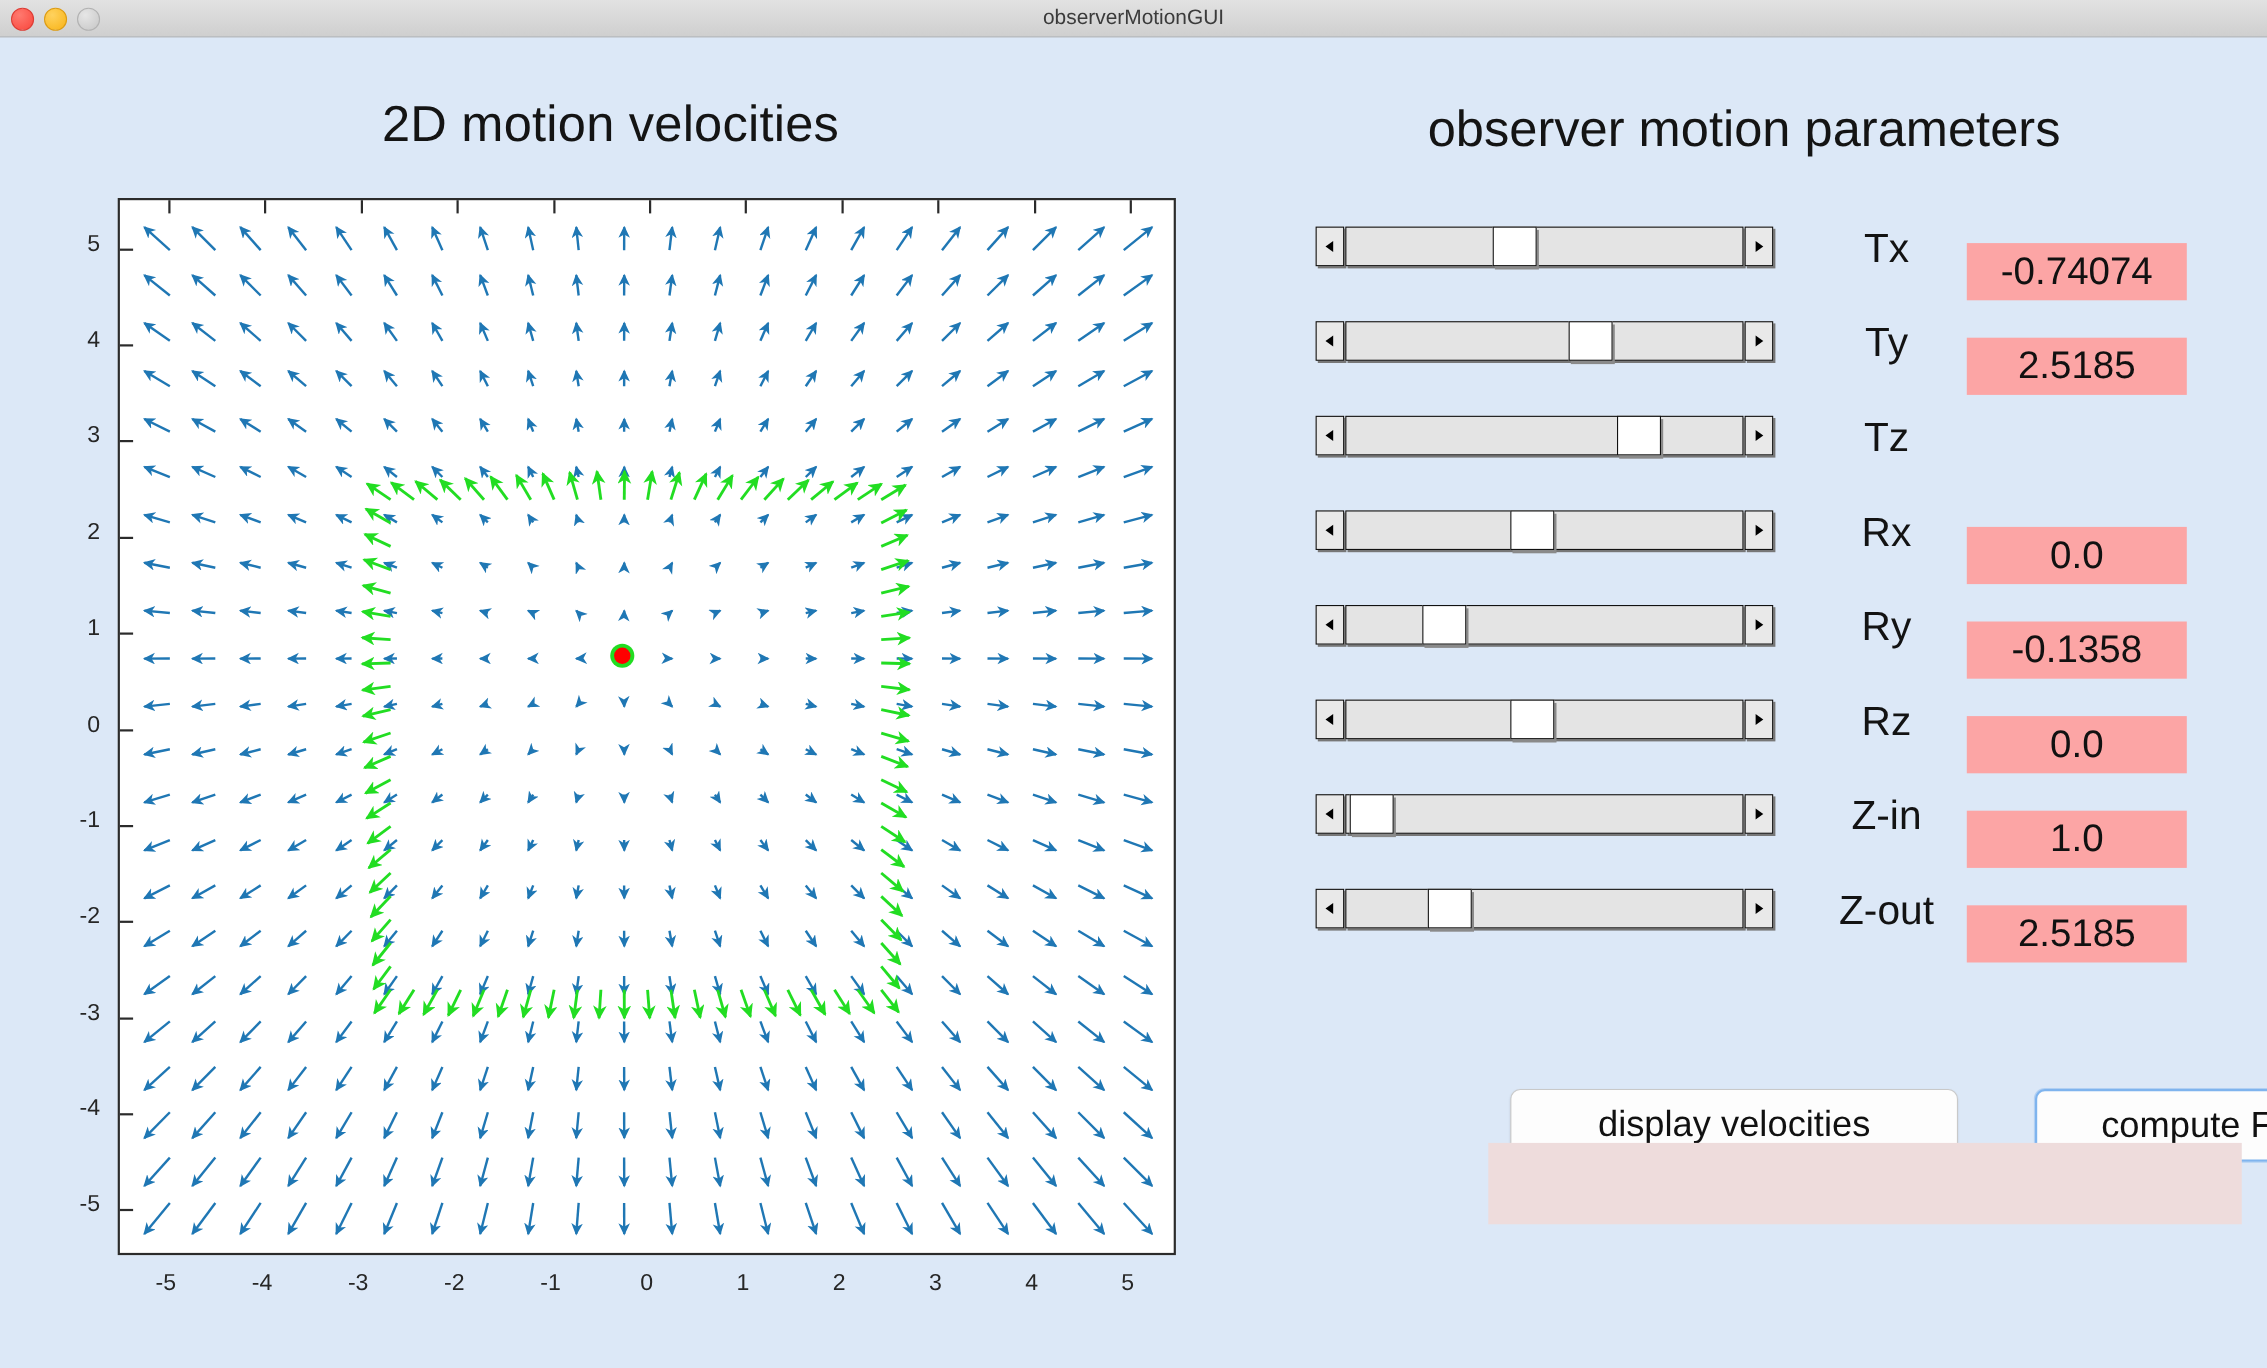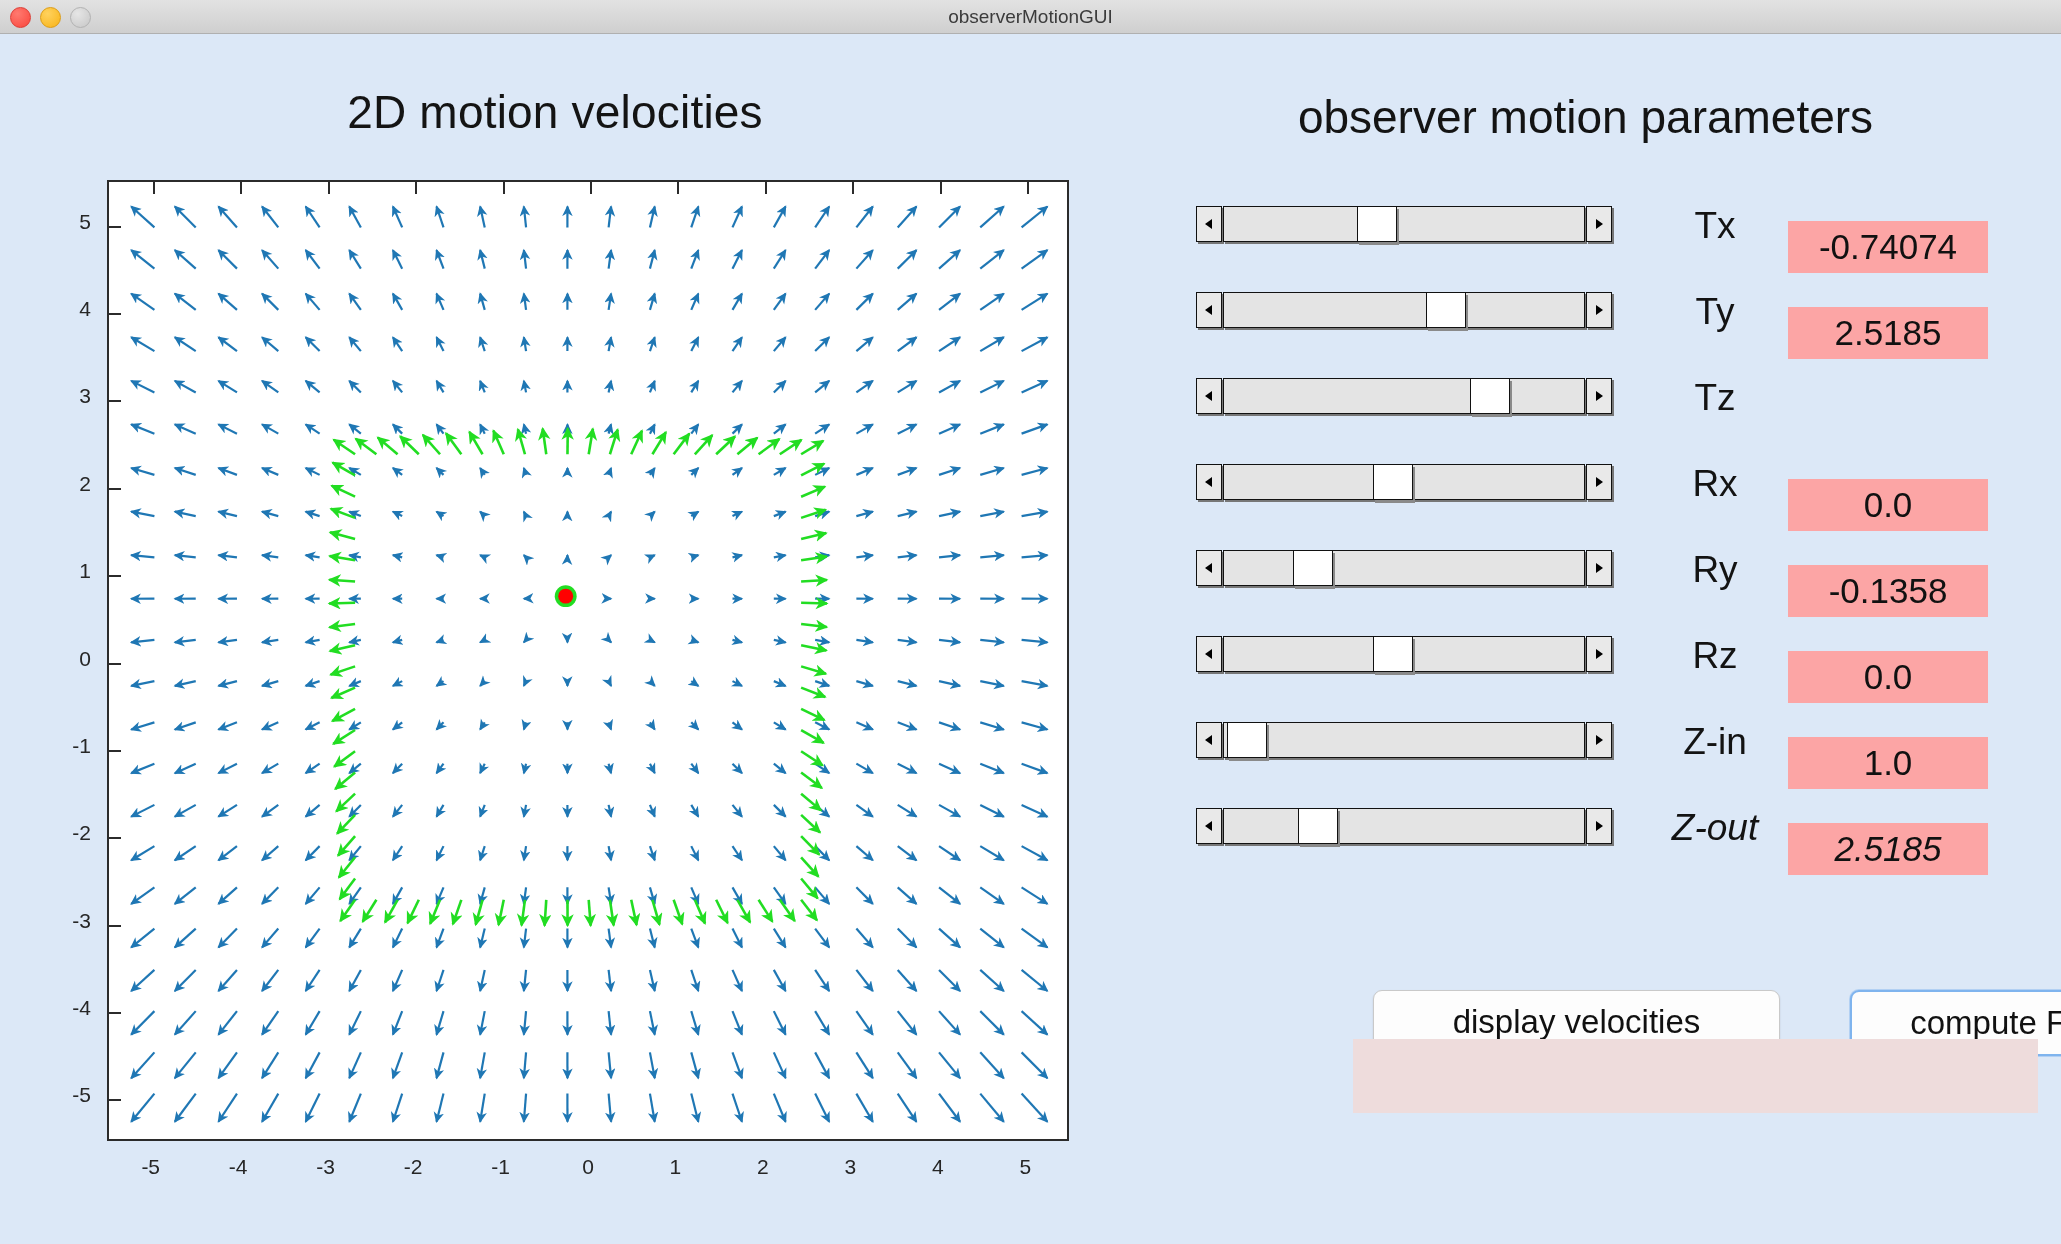--- a/index.html
+++ b/index.html
@@ -877,21 +877,21 @@
           </div>
           <div class="sl-arrow right">
             <svg width="10" height="12" viewBox="0 0 10 12">
               <path d="M2,1 L2,11 L9,6 Z" fill="#000"></path>
             </svg>
           </div>
         </div>
         <div class="param-label">Z-in</div>
         <div class="param-value">1.0</div>
       </div>
-      <div class="param-row" style="top: 767px; font-style: italic;">
+      <div class="param-row" style="top: 767px;">
         <div class="slider">
           <div class="sl-arrow left">
             <svg width="10" height="12" viewBox="0 0 10 12">
               <path d="M8,1 L8,11 L1,6 Z" fill="#000"></path>
             </svg>
           </div>
           <div class="sl-track">
             <div class="sl-thumb" style="left: calc(23% - 9.2px);"></div>
           </div>
           <div class="sl-arrow right">

